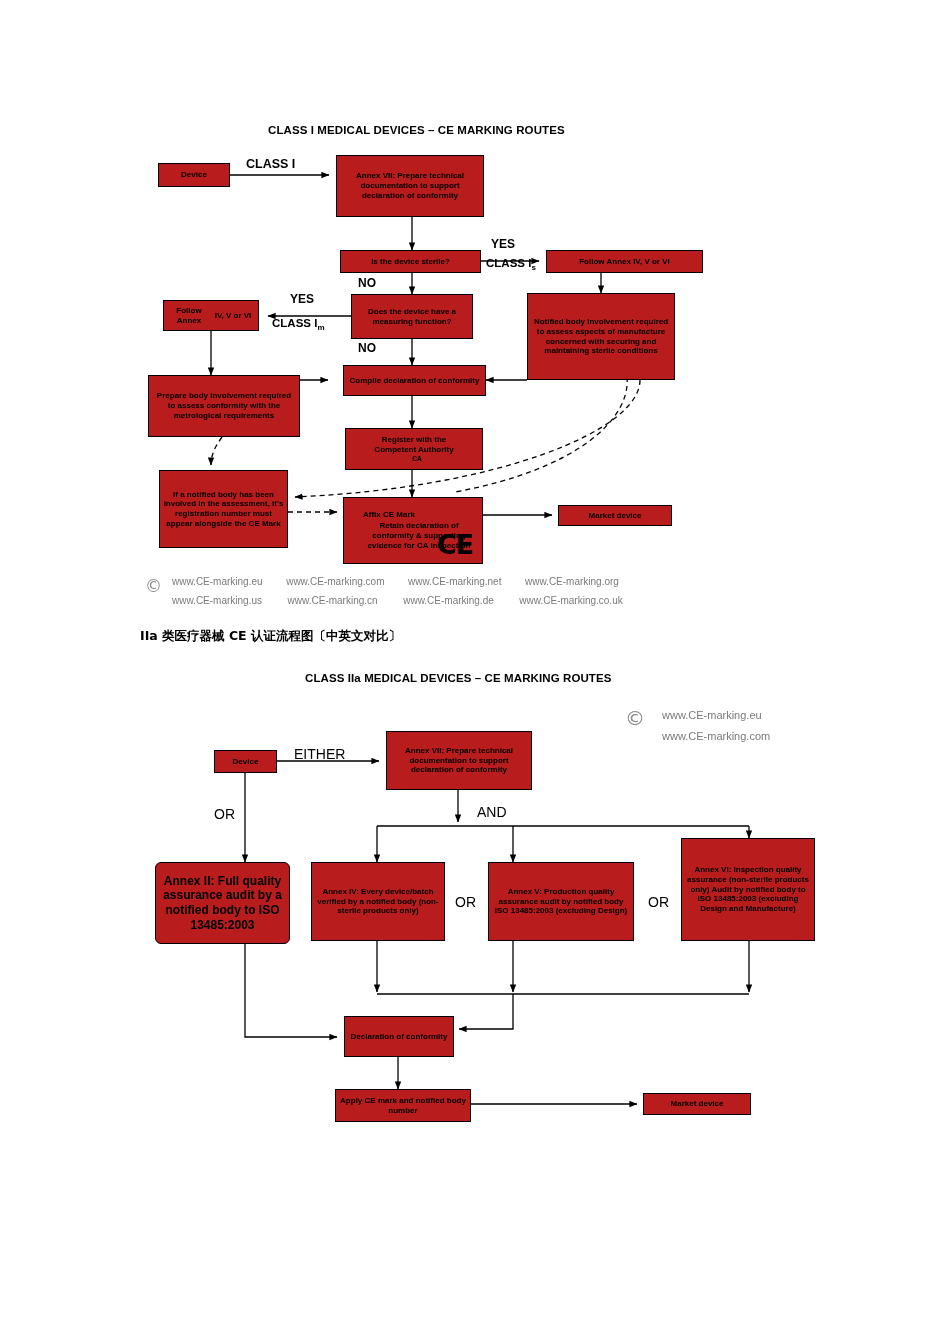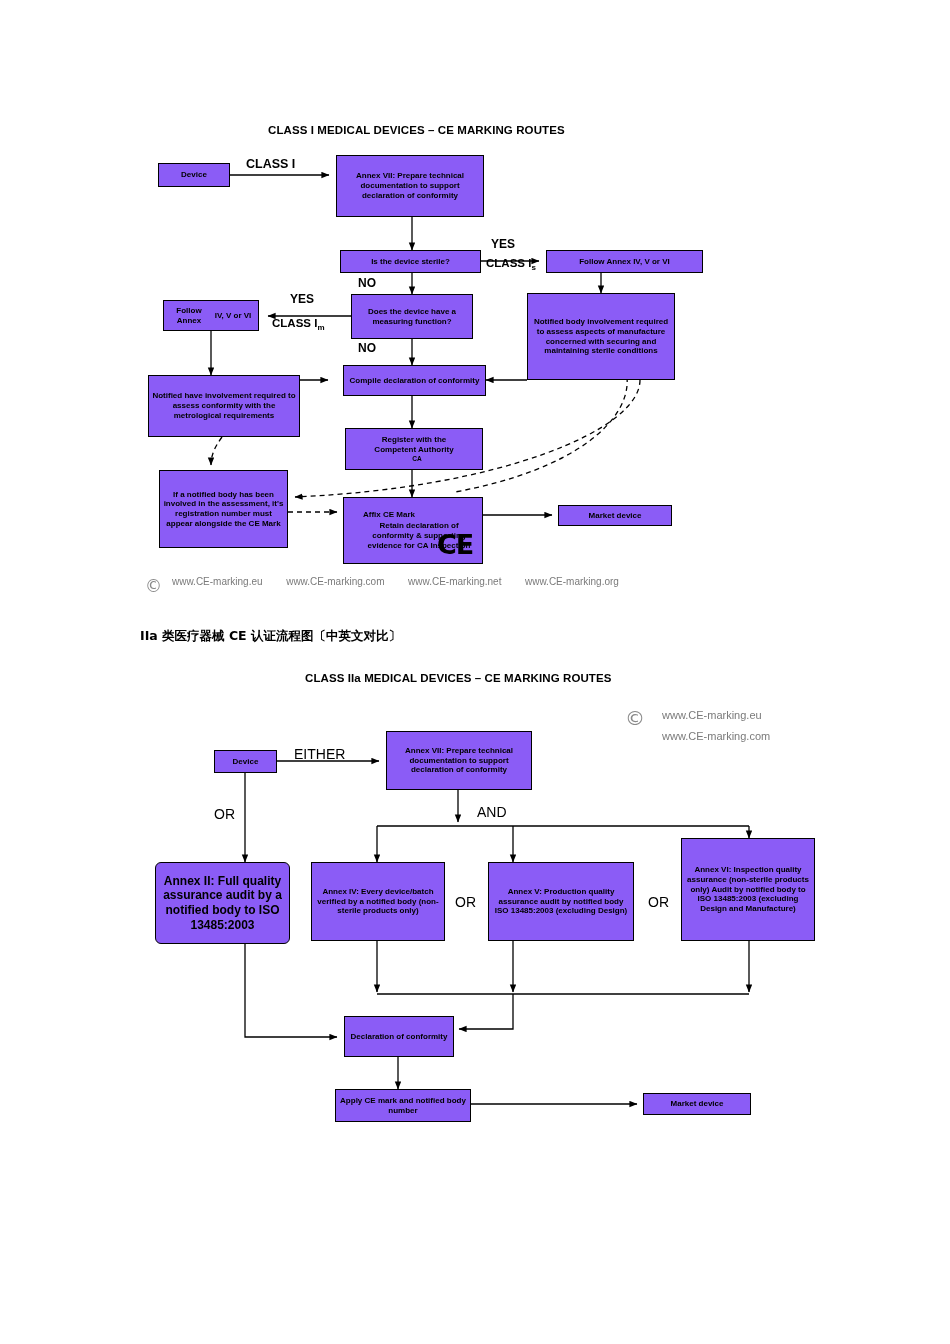--- a/index.html
+++ b/index.html
@@ -7,21 +7,21 @@
   body{
     width:950px;height:1344px;position:relative;
     font-family:"Liberation Sans","DejaVu Sans",sans-serif;
     color:#000;
     -webkit-font-smoothing:antialiased;
   }
   .page{position:relative;width:950px;height:1344px;overflow:hidden;}
 
   .box{
     position:absolute;box-sizing:border-box;
-    border:1.6px solid #000;background:#8b5cf6;
+    border:1.6px solid #000;background:#b91c1c;
     display:flex;align-items:center;justify-content:center;
     text-align:center;
     font-weight:bold;
     line-height:1.22;
     padding:2px 3px;
     z-index:3;
   }
   .box span{display:block;width:100%;}
 
   .lbl{
@@ -137,21 +137,21 @@
   <div class="box" style="left:163px;top:300px;width:96px;height:31px;font-size:8px;flex-direction:row;">
     <span>Follow Annex</span>
     <span>IV, V or VI</span>
   </div>
 
   <div class="box" style="left:527px;top:293px;width:148px;height:87px;font-size:8px;">
     <span>Notified body involvement required to assess aspects of manufacture concerned with securing and maintaining sterile conditions</span>
   </div>
 
   <div class="box" style="left:148px;top:375px;width:152px;height:62px;font-size:8px;">
-    <span>Notified have involvement required to assess conformity with the metrological requirements</span>
+    <span>Prepare body involvement required to assess conformity with the metrological requirements</span>
   </div>
 
   <div class="box" style="left:343px;top:365px;width:143px;height:31px;font-size:8px;">
     <span>Compile declaration of conformity</span>
   </div>
 
   <div class="box" style="left:345px;top:428px;width:138px;height:42px;font-size:8px;flex-direction:column;">
     <span>Register with the</span>
     <span>
       <span>Competent Authority</span>
@@ -201,20 +201,29 @@
   <div class="urlblock" style="left:172px;top:573px;font-size:10px;line-height:1.85;">
     <span class="row">
       <span>www.CE-marking.eu</span>
       <span style="display:inline-block;width:18px;"></span>
       <span>www.CE-marking.com</span>
       <span style="display:inline-block;width:18px;"></span>
       <span>www.CE-marking.net</span>
       <span style="display:inline-block;width:18px;"></span>
       <span>www.CE-marking.org</span>
     </span>
+    <span class="row">
+      <span>www.CE-marking.us</span>
+      <span style="display:inline-block;width:20px;"></span>
+      <span>www.CE-marking.cn</span>
+      <span style="display:inline-block;width:20px;"></span>
+      <span>www.CE-marking.de</span>
+      <span style="display:inline-block;width:20px;"></span>
+      <span>www.CE-marking.co.uk</span>
+    </span>
   </div>
 
   <div class="cn-head" style="left:140px;top:628px;font-size:12.5px;">IIa 类医疗器械 CE 认证流程图〔中英文对比〕</div>
 
   <div class="title" style="left:305px;top:672px;font-size:11.5px;">CLASS IIa MEDICAL DEVICES – CE MARKING ROUTES</div>
 
   <div class="copy" style="left:625px;top:708px;font-size:20px;line-height:1;">
     <span>©</span>
   </div>
   <div class="urlblock" style="left:662px;top:705px;font-size:11px;line-height:1.95;">

